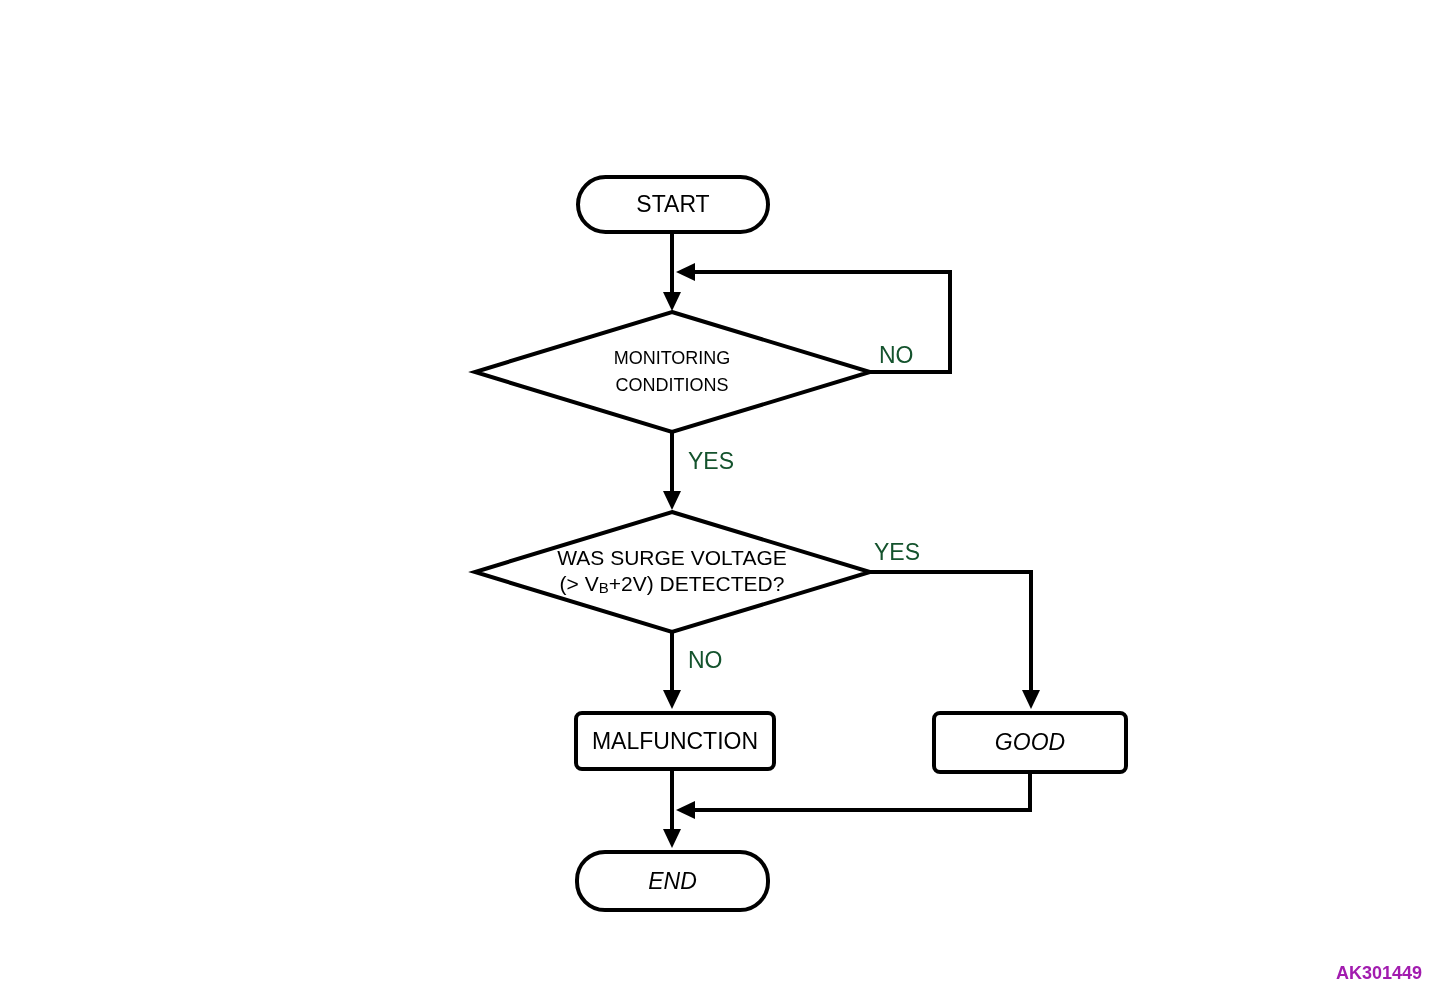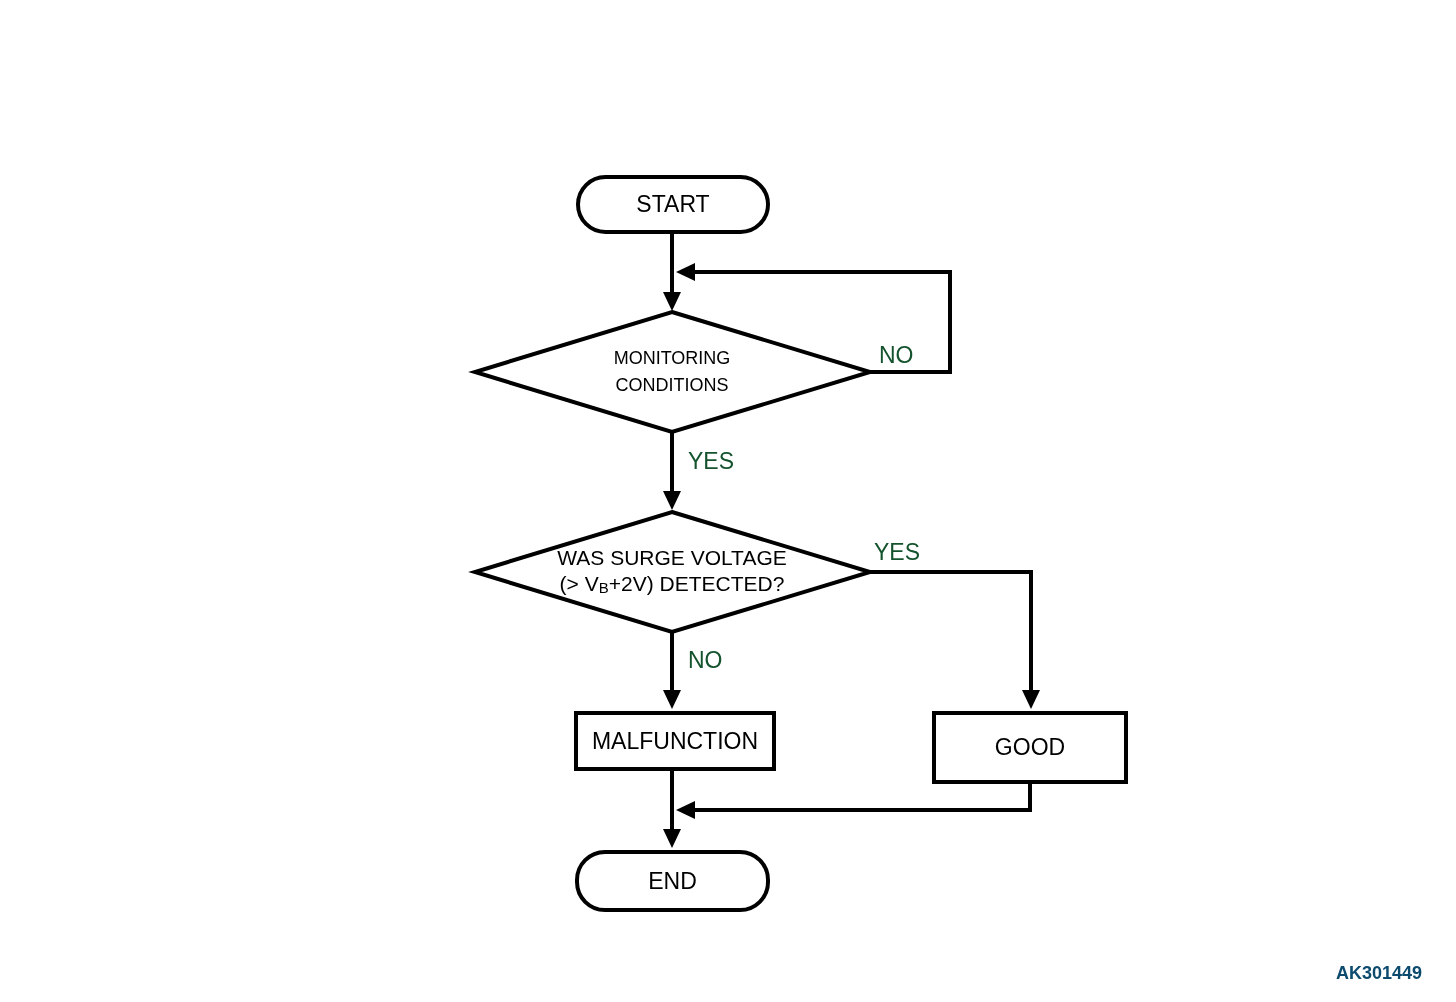--- a/index.html
+++ b/index.html
@@ -42,21 +42,21 @@
     text-align: center;
     background: #ffffff;
     border: 4px solid #000000;
     font-size: 23px;
     color: #000000;
   }
   .terminator {
     border-radius: 30px;
   }
   .process {
-    border-radius: 0;
+    border-radius: 8px;
   }
   .diamond-text {
     position: absolute;
     display: flex;
     flex-direction: column;
     align-items: center;
     justify-content: center;
     text-align: center;
     line-height: 27px;
     color: #000000;
@@ -74,21 +74,21 @@
     color: #14532d;
     background: transparent;
     white-space: nowrap;
   }
   .figure-code {
     position: absolute;
     right: 34px;
     bottom: 18px;
     font-size: 18px;
     font-weight: bold;
-    color: #0c4a6e;
+    color: #a21caf;
   }
 </style>
 </head>
 <body>
 
 <div class="canvas">
 
 
   <svg class="lines-svg" width="1456" height="1002" viewBox="0 0 1456 1002" fill="none" xmlns="http://www.w3.org/2000/svg">
 
@@ -129,25 +129,25 @@
 
   <div class="diamond-text d2" style="left:522px; top:546px; width:300px; height:54px;">
     <span>WAS SURGE VOLTAGE</span>
     <span><span>(&gt; V</span><span class="sub">B</span><span>+2V) DETECTED?</span></span>
   </div>
 
   <div class="node process" style="left:574px; top:711px; width:202px; height:60px;">
     <span>MALFUNCTION</span>
   </div>
 
-  <div class="node process" style="left:932px; top:711px; width:196px; height:73px;">
+  <div class="node process" style="left:932px; top:711px; width:196px; height:63px;font-style:italic;">
     <span>GOOD</span>
   </div>
 
-  <div class="node terminator" style="left:575px; top:850px; width:195px; height:62px;">
+  <div class="node terminator" style="left:575px; top:850px; width:195px; height:62px;font-style:italic;">
     <span>END</span>
   </div>
 
   <div class="edge-label" style="left:879px; top:342px;">NO</div>
   <div class="edge-label" style="left:688px; top:448px;">YES</div>
   <div class="edge-label" style="left:874px; top:539px;">YES</div>
   <div class="edge-label" style="left:688px; top:647px;">NO</div>
 
   <div class="figure-code">AK301449</div>
 

